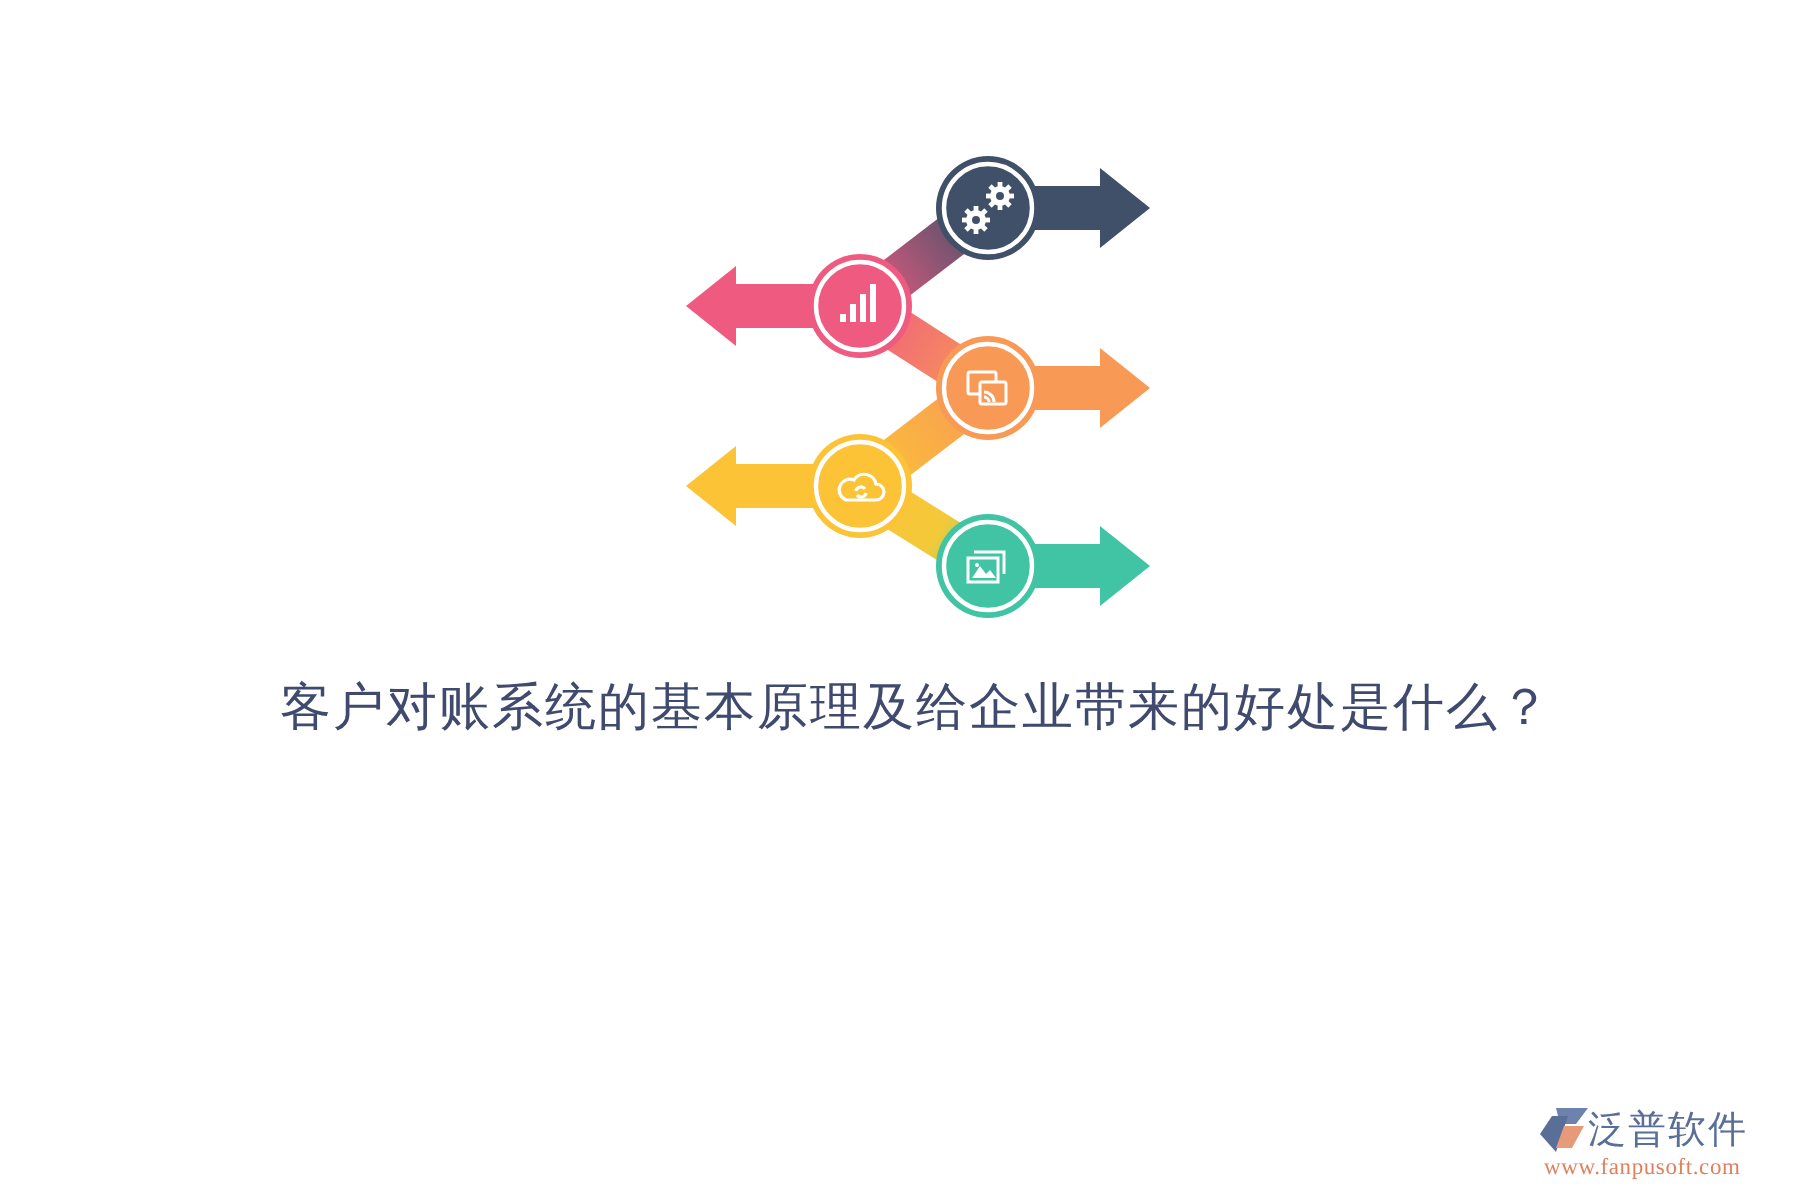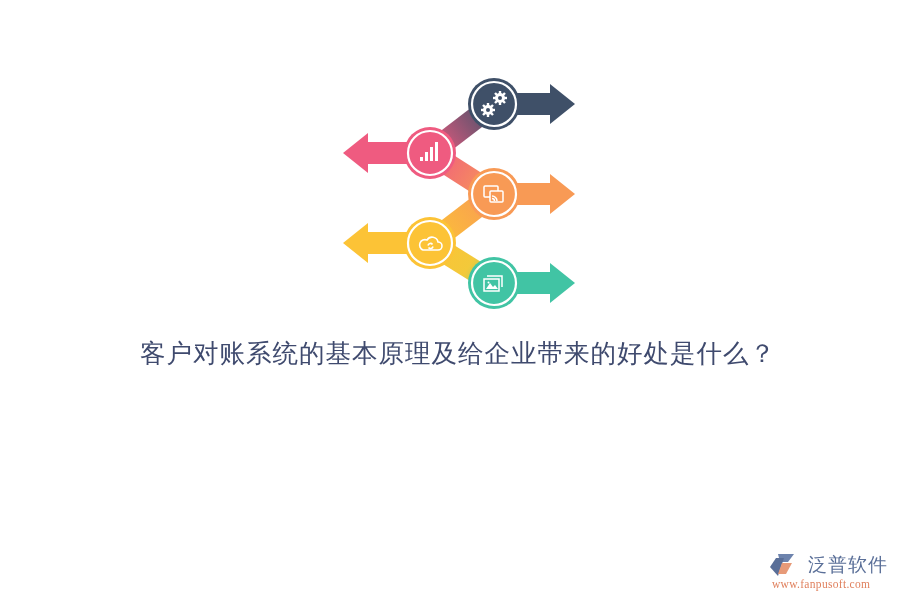--- a/index.html
+++ b/index.html
@@ -4,21 +4,21 @@
 <style>
   html, body { margin:0; padding:0; background:#ffffff; }
   body { width:900px; height:600px; position:relative; overflow:hidden; font-family:"DejaVu Serif", serif; }
   #diagram { position:absolute; left:0; top:0; width:900px; height:600px; }
   .title {
     position:absolute; left:140px; top:336px; width:720px;
     font-family:"DejaVu Serif", "Liberation Serif", serif;
     font-size:25.5px; letter-spacing:1px; color:#3f4a6e; white-space:nowrap;
   }
   .logo { position:absolute; left:768px; top:548px; width:130px; height:50px; }
-  .logo-name { position:absolute; left:40px; top:4px; font-family:"DejaVu Sans", sans-serif; font-size:19px; color:#5a6f98; letter-spacing:1px; }
+  .logo-name { position:absolute; left:26px; top:4px; font-family:"DejaVu Sans", sans-serif; font-size:19px; color:#5a6f98; letter-spacing:1px; }
   .logo-url { position:absolute; left:4px; top:30px; font-family:Liberation Serif, serif; font-size:11.5px; color:#e0815e; letter-spacing:0.3px; }
   .logo-mark { position:absolute; left:2px; top:6px; width:24px; height:22px; }
 </style>
 </head>
 <body>
 
 <svg id="diagram" viewBox="0 0 900 600" xmlns="http://www.w3.org/2000/svg">
   <defs>
     <linearGradient id="g1" x1="494" y1="104" x2="430" y2="153" gradientUnits="userSpaceOnUse">
       <stop offset="0" stop-color="#3f5068"></stop>

